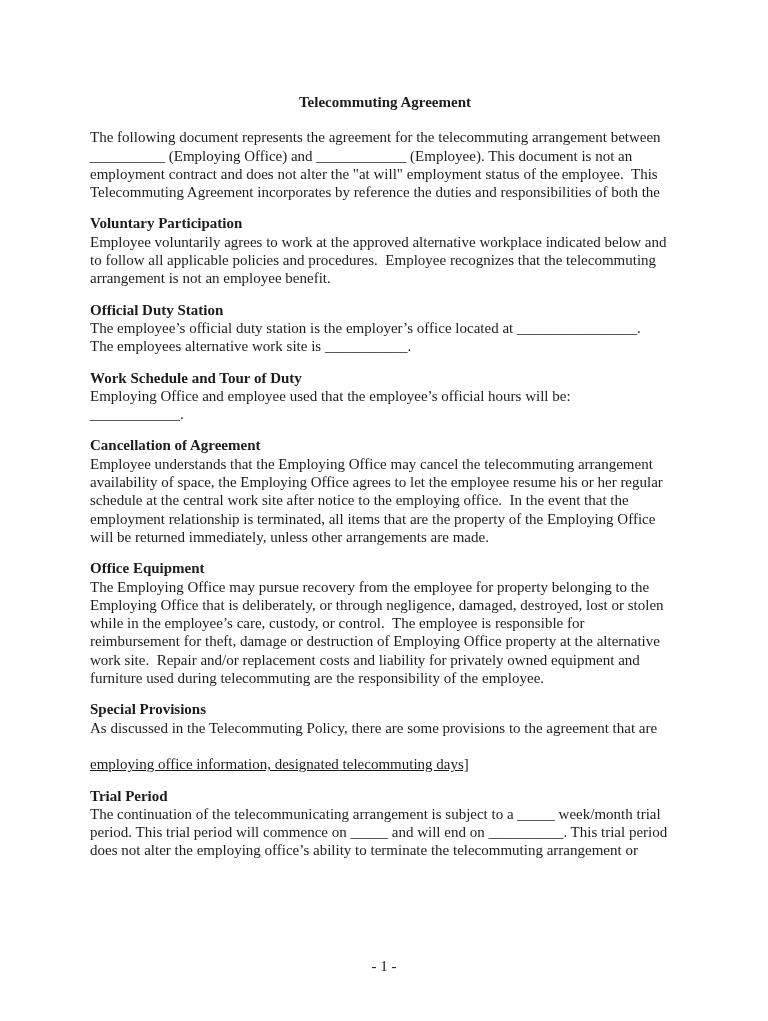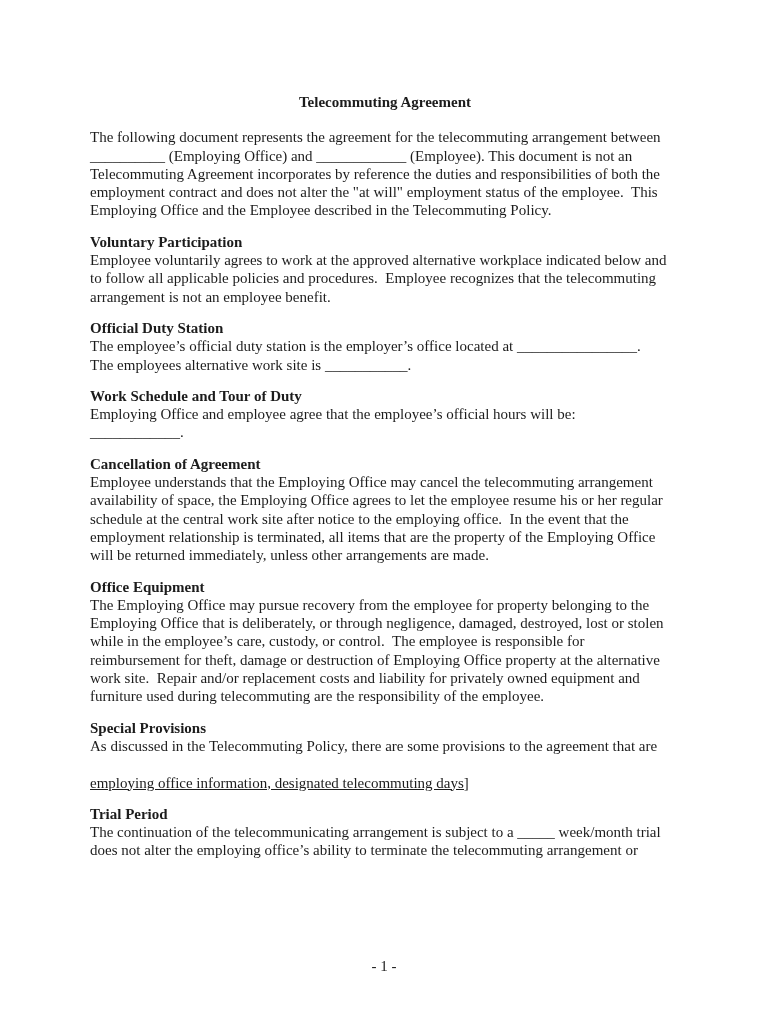--- a/index.html
+++ b/index.html
@@ -56,38 +56,37 @@
 </head>
 <body>
 
 <div class="page">
   <div class="content">
     <div class="doc-title">Telecommuting Agreement</div>
     <div>
         <div class="section">
           <div class="line">The following document represents the agreement for the telecommuting arrangement between</div>
           <div class="line">__________ (Employing Office) and ____________ (Employee). This document is not an</div>
+          <div class="line">employment contract and does not alter the "at will" employment status of the employee.  This</div>
           <div class="line">Telecommuting Agreement incorporates by reference the duties and responsibilities of both the</div>
-          <div class="line">employment contract and does not alter the "at will" employment status of the employee.  This</div>
-          <div class="line">Employing Office and the Employee described in the Telecommuting Policy.</div>
         </div>
         <div class="section">
           <div class="heading">Voluntary Participation</div>
           <div class="line">Employee voluntarily agrees to work at the approved alternative workplace indicated below and</div>
           <div class="line">to follow all applicable policies and procedures.  Employee recognizes that the telecommuting</div>
           <div class="line">arrangement is not an employee benefit.</div>
         </div>
         <div class="section">
           <div class="heading">Official Duty Station</div>
           <div class="line">The employee’s official duty station is the employer’s office located at ________________.</div>
           <div class="line">The employees alternative work site is ___________.</div>
         </div>
         <div class="section">
           <div class="heading">Work Schedule and Tour of Duty</div>
-          <div class="line">Employing Office and employee agree that the employee’s official hours will be:</div>
+          <div class="line">Employing Office and employee used that the employee’s official hours will be:</div>
           <div class="line">____________.</div>
         </div>
         <div class="section">
           <div class="heading">Cancellation of Agreement</div>
           <div class="line">Employee understands that the Employing Office may cancel the telecommuting arrangement</div>
           <div class="line">availability of space, the Employing Office agrees to let the employee resume his or her regular</div>
           <div class="line">schedule at the central work site after notice to the employing office.  In the event that the</div>
           <div class="line">employment relationship is terminated, all items that are the property of the Employing Office</div>
           <div class="line">will be returned immediately, unless other arrangements are made.</div>
         </div>
@@ -102,18 +101,19 @@
         </div>
         <div class="section">
           <div class="heading">Special Provisions</div>
           <div class="line">As discussed in the Telecommuting Policy, there are some provisions to the agreement that are</div>
           <div class="line">&nbsp;</div>
           <div class="line underline">employing office information, designated telecommuting days]</div>
         </div>
         <div class="section">
           <div class="heading">Trial Period</div>
           <div class="line">The continuation of the telecommunicating arrangement is subject to a _____ week/month trial</div>
+          <div class="line">period. This trial period will commence on _____ and will end on __________. This trial period</div>
           <div class="line">does not alter the employing office’s ability to terminate the telecommuting arrangement or</div>
         </div>
       </div>
   </div>
   <div class="footer">- 1 -</div>
 </div>
 
 </body></html>

